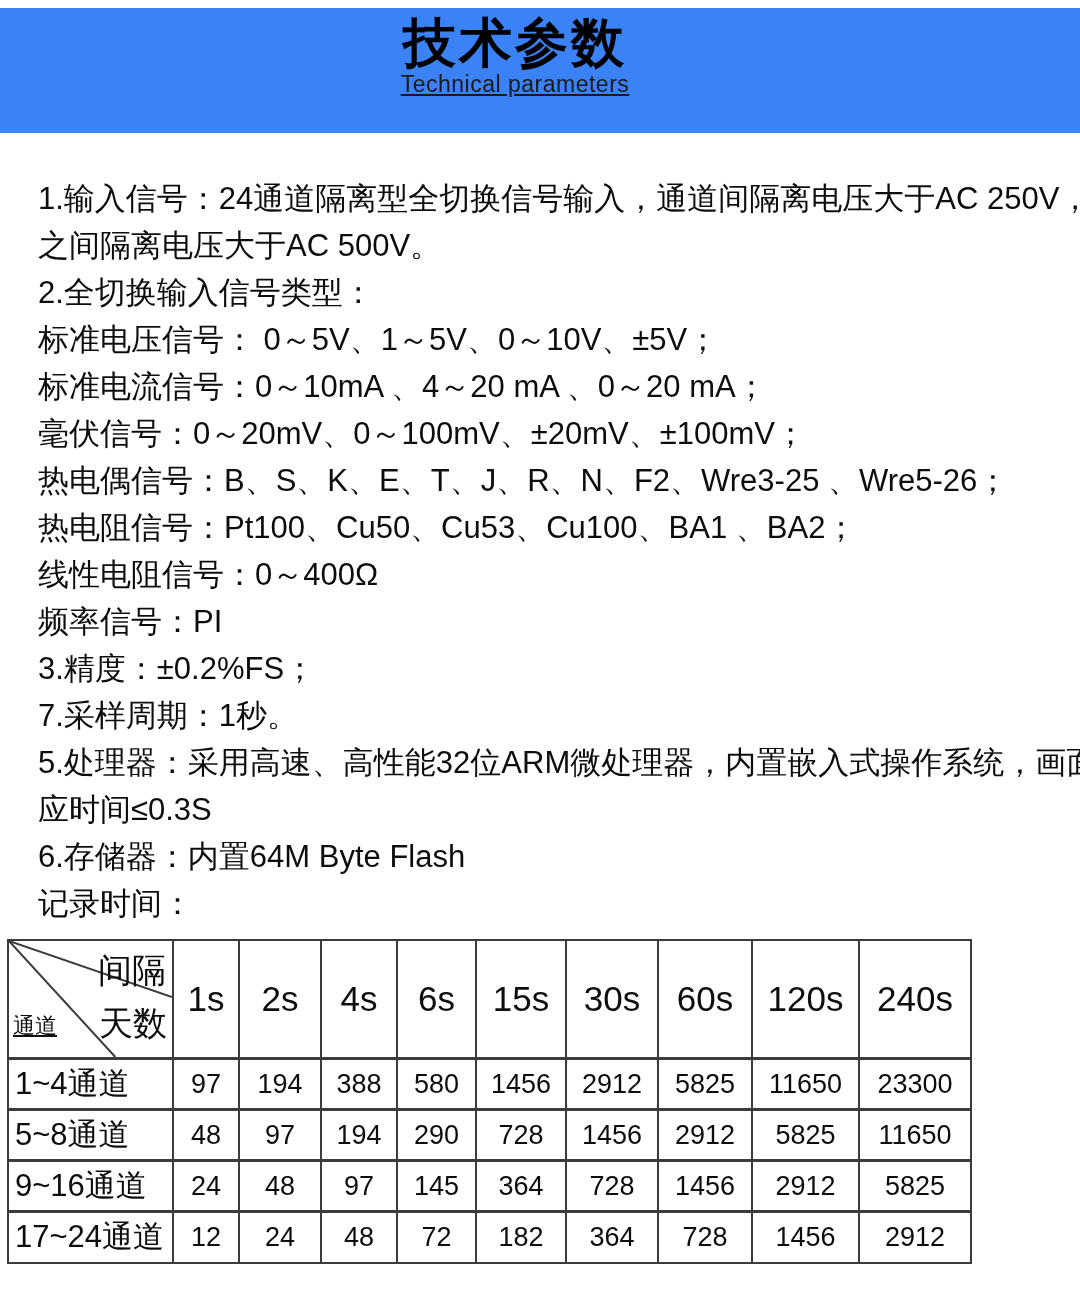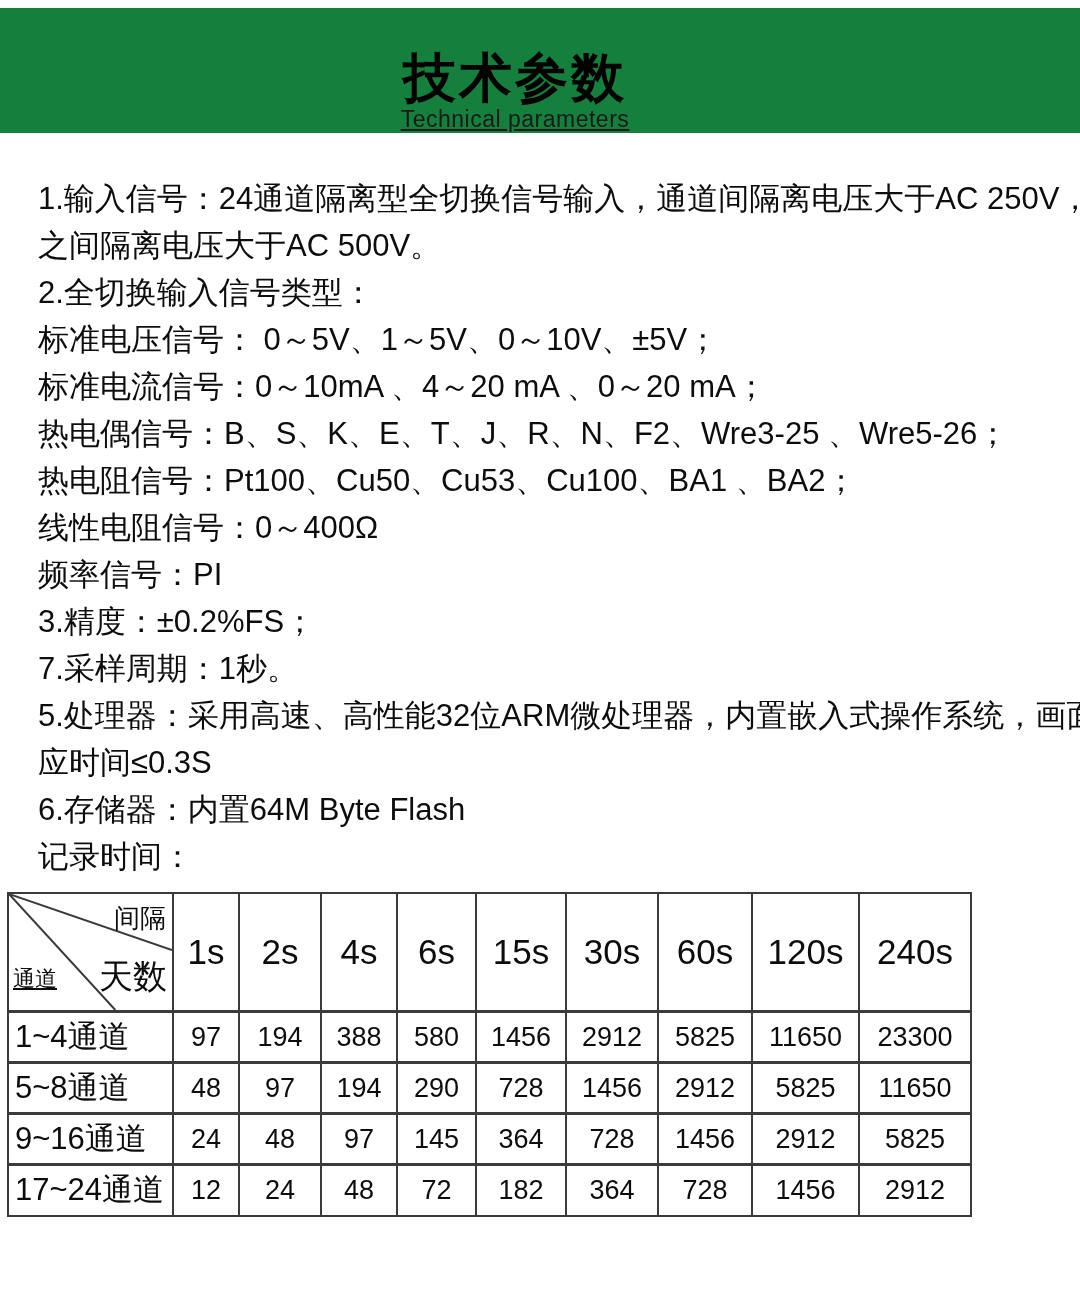--- a/index.html
+++ b/index.html
@@ -9,23 +9,23 @@
     overflow:hidden;
     font-family:"Liberation Sans","DejaVu Sans",sans-serif;
     color:#0e0e0e;
     -webkit-font-smoothing:antialiased;
   }
 
   
   .header-band {
     margin-top:8px;
     height:125px;
-    background:#15803d;
+    background:#3b82f6;
     display:flex;
-    align-items:flex-end;
+    align-items:flex-start;
     justify-content:center;
   }
   .title-block {
     text-align:center;
     transform:translateX(-25px);
     padding-top:8px;
   }
   .page-title {
     font-size:53px;
     font-weight:700;
@@ -79,40 +79,41 @@
   .rt tbody th.rowlabel {
     font-size:31px;
     text-align:left;
     padding-left:6px;
     border-top-width:3px;
   }
 
   
   th.diag { position:relative; }
   th.diag svg { position:absolute; top:0; left:0; width:100%; height:100%; }
-  th.diag .c-tr  { position:absolute; top:7px;  right:6px; font-size:26px; }
+  th.diag .c-tr  { position:absolute; top:7px;  right:6px; font-size:34px; }
   th.diag .c-mid { position:absolute; top:60px; left:90px; font-size:34px; }
   th.diag .c-bl  { position:absolute; top:70px; left:4px;  font-size:22px;text-decoration:underline; }
 </style>
 </head>
 <body>
 
 <div class="header-band">
   <div class="title-block">
     <div class="page-title">技术参数</div>
     <div class="page-subtitle">Technical parameters</div>
   </div>
 </div>
 
 <div class="spec-section">
   <div class="spec-line">1.输入信号：24通道隔离型全切换信号输入，通道间隔离电压大于AC 250V，通道和地</div>
   <div class="spec-line">之间隔离电压大于AC 500V。</div>
   <div class="spec-line">2.全切换输入信号类型：</div>
   <div class="spec-line">标准电压信号： 0～5V、1～5V、0～10V、±5V；</div>
   <div class="spec-line">标准电流信号：0～10mA 、4～20 mA 、0～20 mA；</div>
+  <div class="spec-line">毫伏信号：0～20mV、0～100mV、±20mV、±100mV；</div>
   <div class="spec-line">热电偶信号：B、S、K、E、T、J、R、N、F2、Wre3-25 、Wre5-26；</div>
   <div class="spec-line">热电阻信号：Pt100、Cu50、Cu53、Cu100、BA1 、BA2；</div>
   <div class="spec-line">线性电阻信号：0～400Ω</div>
   <div class="spec-line">频率信号：PI</div>
   <div class="spec-line">3.精度：±0.2%FS；</div>
   <div class="spec-line">7.采样周期：1秒。</div>
   <div class="spec-line">5.处理器：采用高速、高性能32位ARM微处理器，内置嵌入式操作系统，画面切换响</div>
   <div class="spec-line">应时间≤0.3S</div>
   <div class="spec-line">6.存储器：内置64M Byte Flash</div>
   <div class="spec-line">记录时间：</div>

